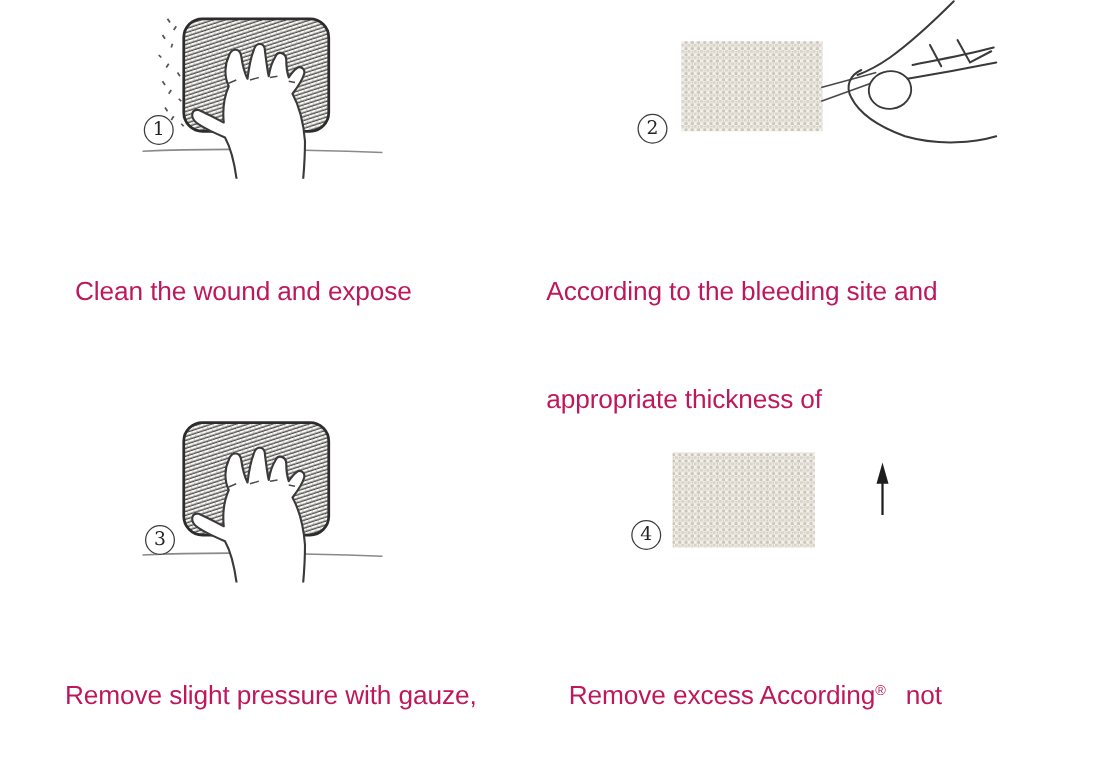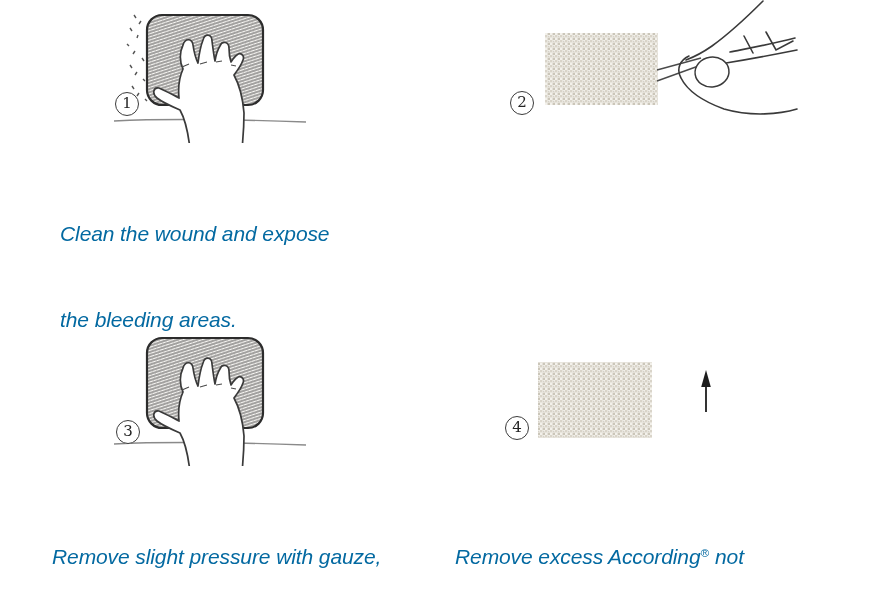--- a/index.html
+++ b/index.html
@@ -22,32 +22,31 @@
     font-size:15px; line-height:20px;
     text-align:center;
     color:#242424;
     background:#ffffff;
   }
   .cap {
     position:absolute;
     font-size:21px;
     line-height:28.8px;
     letter-spacing:-0.1px;
-    color:#0369a1;
+    color:#be185d;
     white-space:pre;
-    font-style:italic;
   }
   .reg {
     font-size:11.5px;
     position:relative;
     top:-7px;
     letter-spacing:0;
   }
   .after-reg-wide { margin-left:12px; }
-  .after-reg { margin-left:6px; }
+  .after-reg { margin-left:16px; }
 </style>
 </head>
 <body>
 
 <div class="canvas">
 
   <svg class="illo" style="left:110px; top:3px;" width="200" height="140" viewBox="0 0 200 140">
     <defs>
       <pattern id="hatch" width="9" height="6" patternUnits="userSpaceOnUse" patternTransform="rotate(-18)">
         <rect width="9" height="6" fill="#faf9f6"></rect>
@@ -126,24 +125,25 @@
     <rect x="43" y="12" width="114" height="76" fill="url(#weave)"></rect>
     <g>
       <line x1="211" y1="62" x2="211" y2="34" stroke="#1d1d1d" stroke-width="1.8"></line>
       <polygon points="211,20 206.2,37 215.8,37" fill="#1d1d1d"></polygon>
     </g>
   </svg>
   <div class="badge" style="left:505px; top:416px;">4</div>
 
   <div class="cap" style="left:60px; top:162px;">
     <div>Clean the wound and expose</div>
-    <div>the bleeding areas.</div>
   </div>
 
   <div class="cap" style="left:437px; top:162px;">
+    <div>According to the bleeding site and</div>
+    <div>appropriate thickness of</div>
   </div>
 
   <div class="cap" style="left:52px; top:485px;">
     <div>Remove slight pressure with gauze,</div>
     
     
     
   </div>
 
   <div class="cap" style="left:455px; top:485px;">

